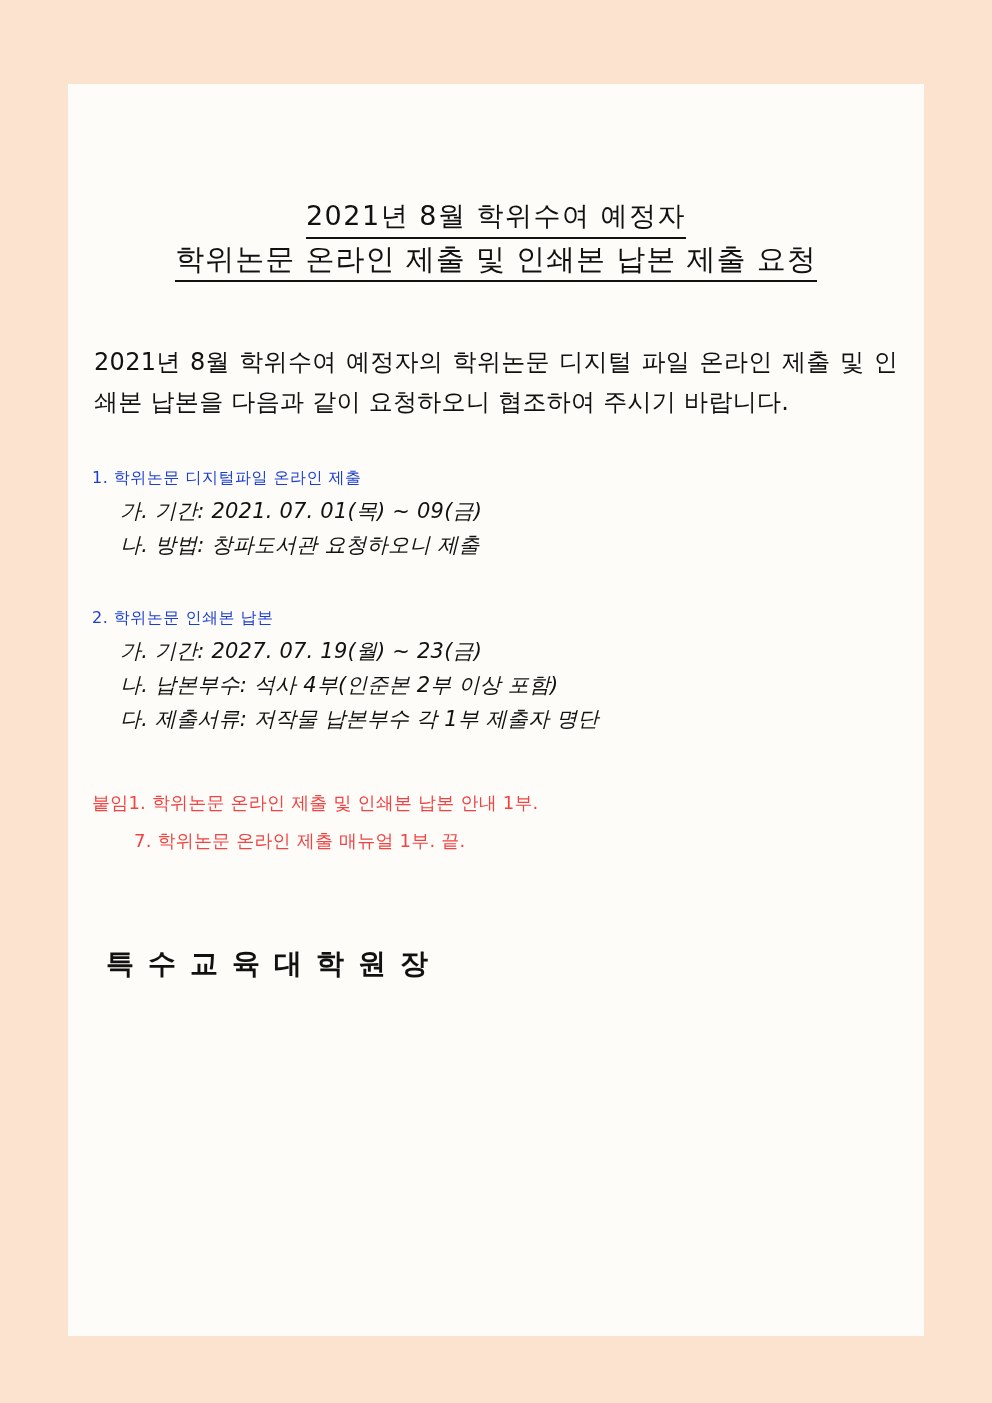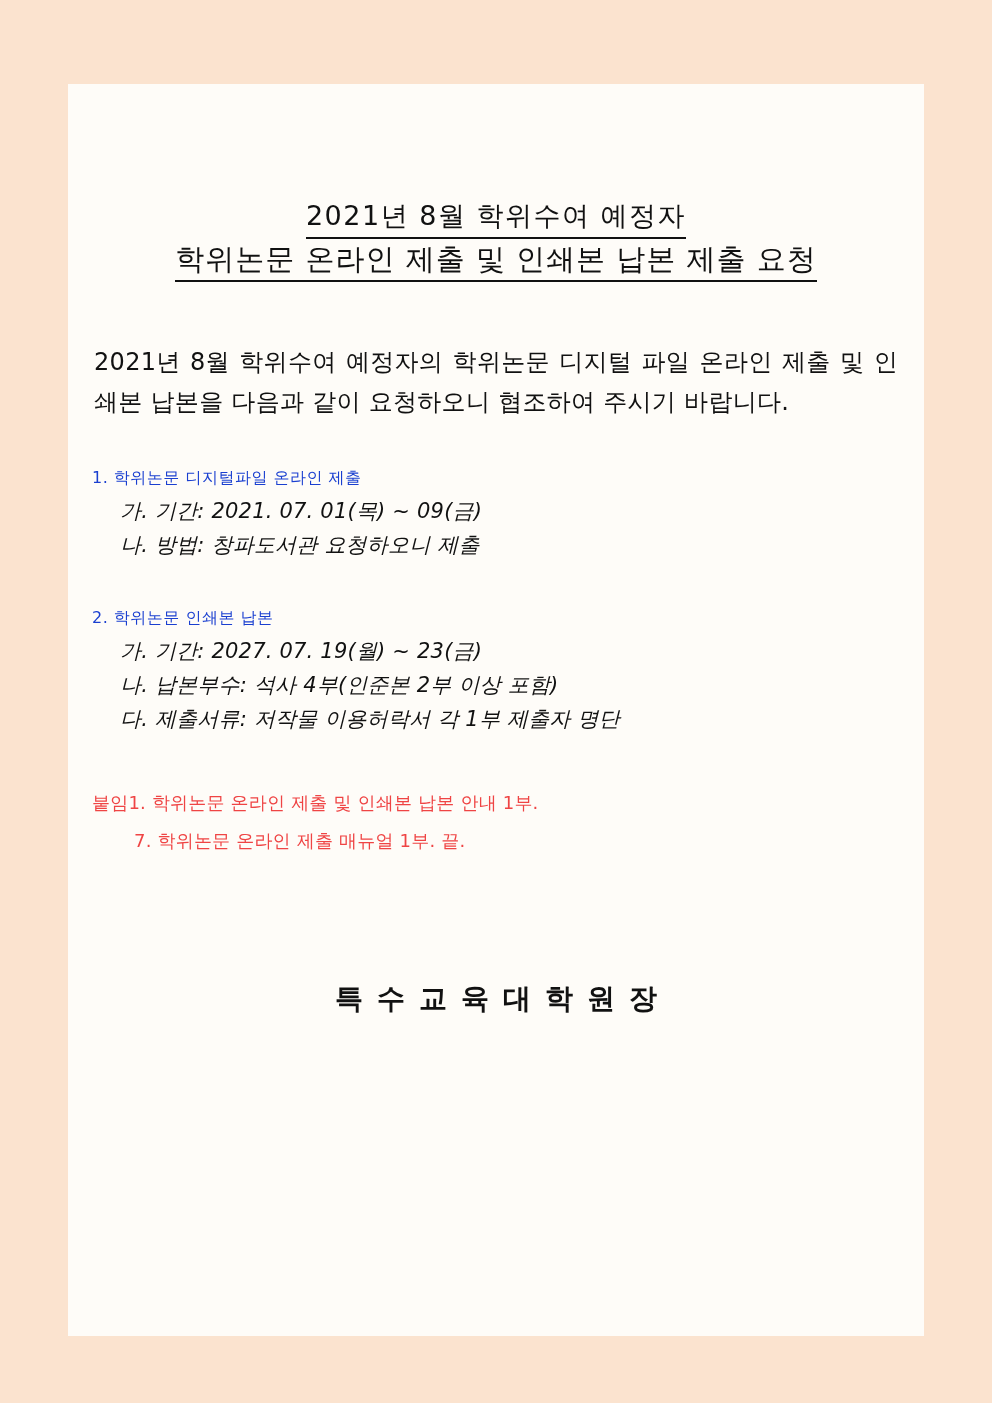--- a/index.html
+++ b/index.html
@@ -85,22 +85,21 @@
     font-size: 18px;
     line-height: 38px;
     color: #ef4444;
     letter-spacing: 0.2px;
   }
   .attach-line.indent {
     padding-left: 42px;
   }
 
   .signature {
-    margin-top: 120px;
-    text-align: center;
+    margin-top: 85px;
     font-size: 28px;
     letter-spacing: 14px;
     color: #111;
     font-weight: 600;
     padding-left: 14px;
   }
 </style>
 </head>
 <body>
 
@@ -117,21 +116,21 @@
     <div class="section">
       <div class="section-heading">1. 학위논문 디지털파일 온라인 제출</div>
       <div class="section-item">가. 기간: 2021. 07. 01(목)  ~ 09(금)</div>
       <div class="section-item">나. 방법: 창파도서관 요청하오니 제출</div>
     </div>
 
     <div class="section">
       <div class="section-heading">2.  학위논문 인쇄본 납본</div>
       <div class="section-item">가. 기간: 2027. 07. 19(월) ~ 23(금)</div>
       <div class="section-item">나. 납본부수: 석사 4부(인준본 2부 이상 포함)</div>
-      <div class="section-item">다. 제출서류: 저작물 이용허락서 각 1부 제출자 명단</div>
+      <div class="section-item">다. 제출서류: 저작물 납본부수 각 1부 제출자 명단</div>
     </div>
 
     <div class="attach">
       <div class="attach-line">붙임1. 학위논문 온라인 제출 및 인쇄본 납본 안내 1부.</div>
       <div class="attach-line indent">7. 학위논문 온라인 제출 매뉴얼 1부.  끝.</div>
     </div>
 
     <div class="signature">특수교육대학원장</div>
 
   </div>

